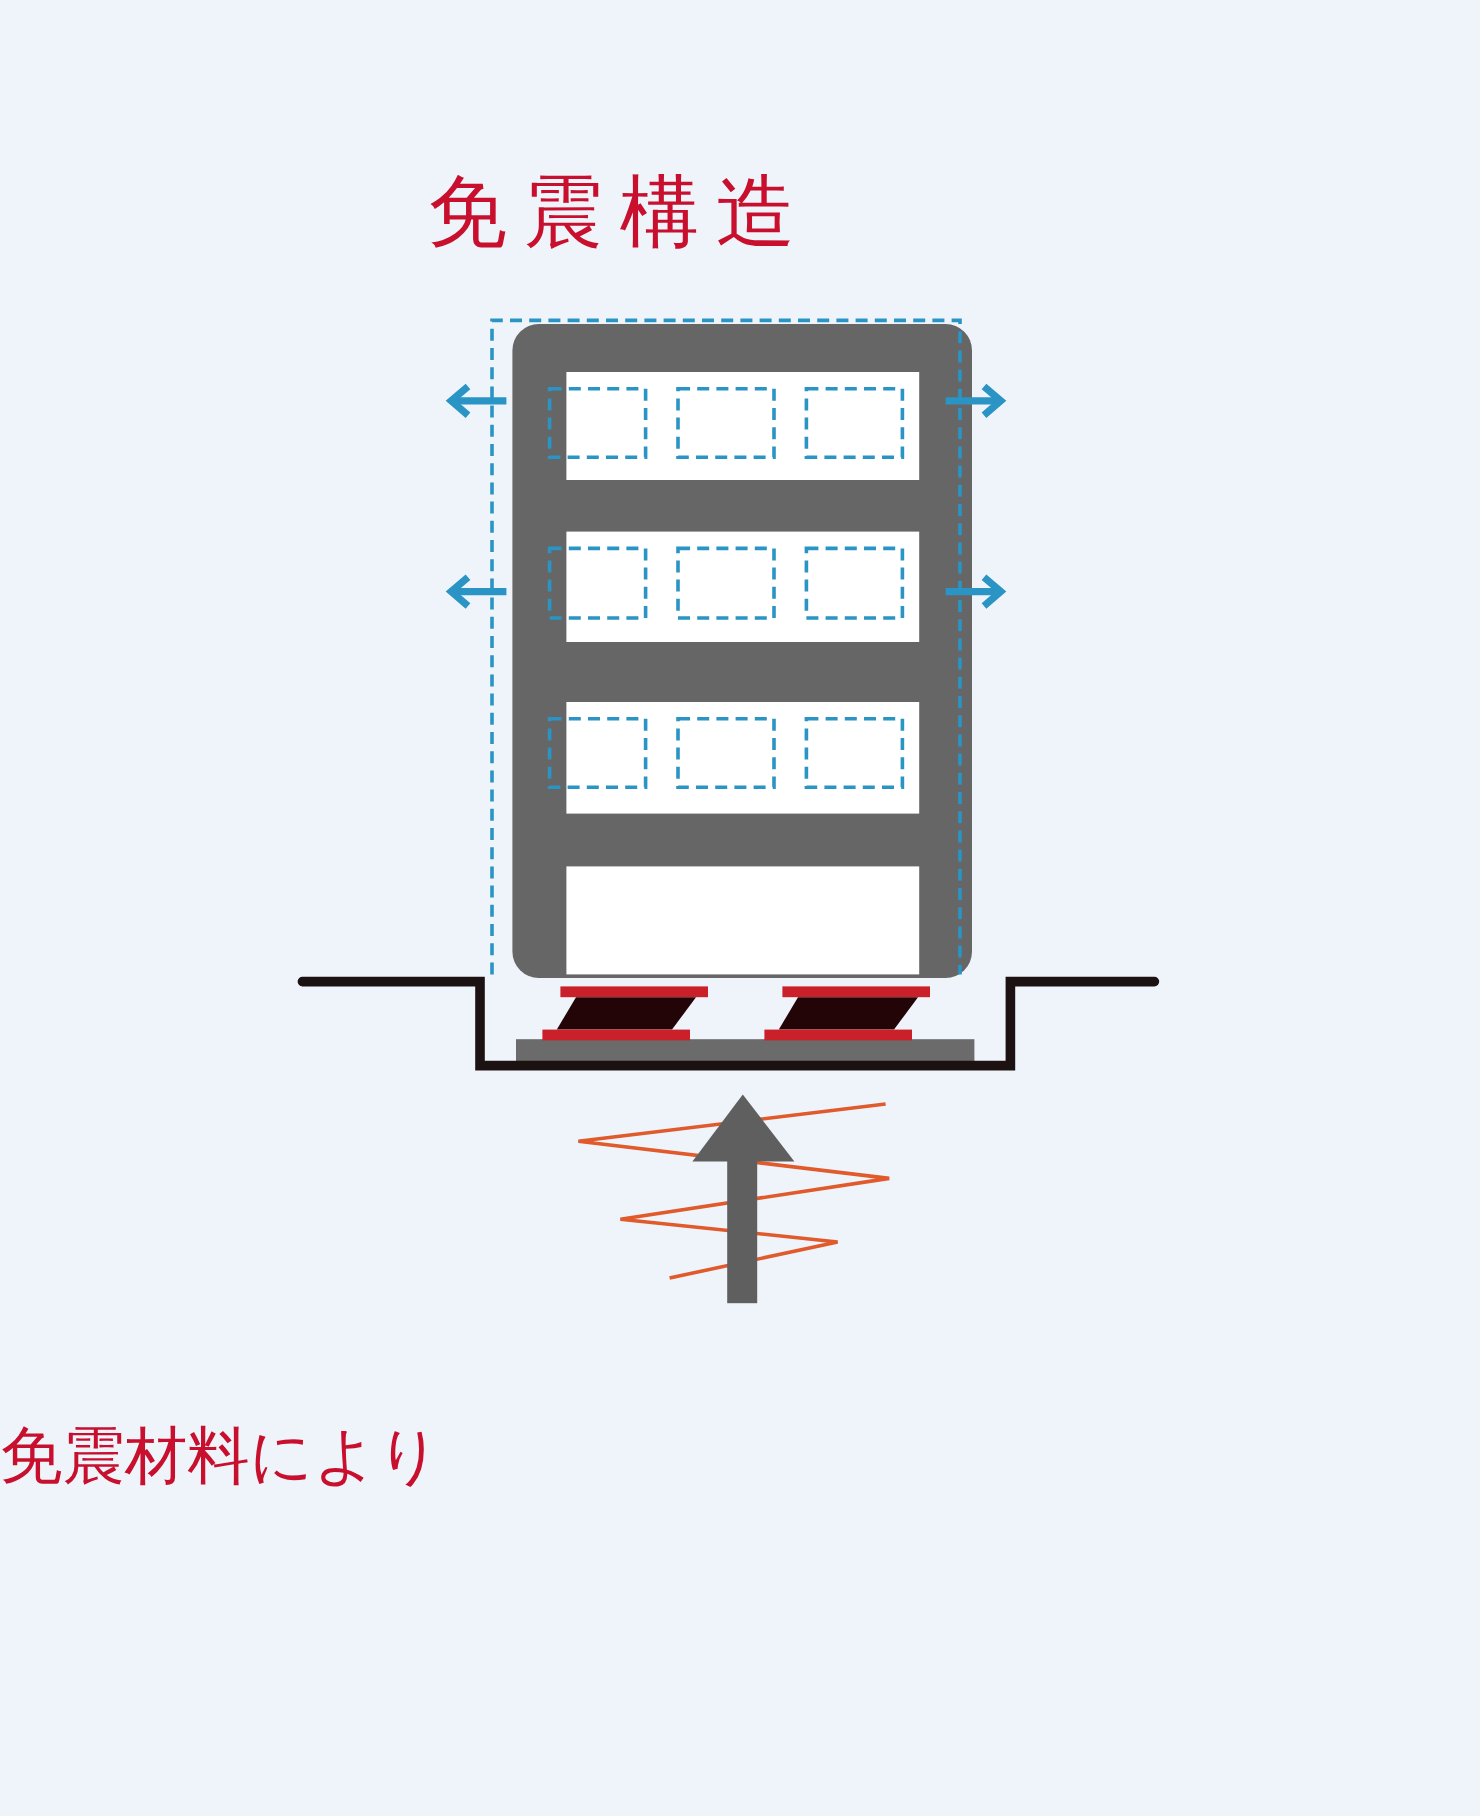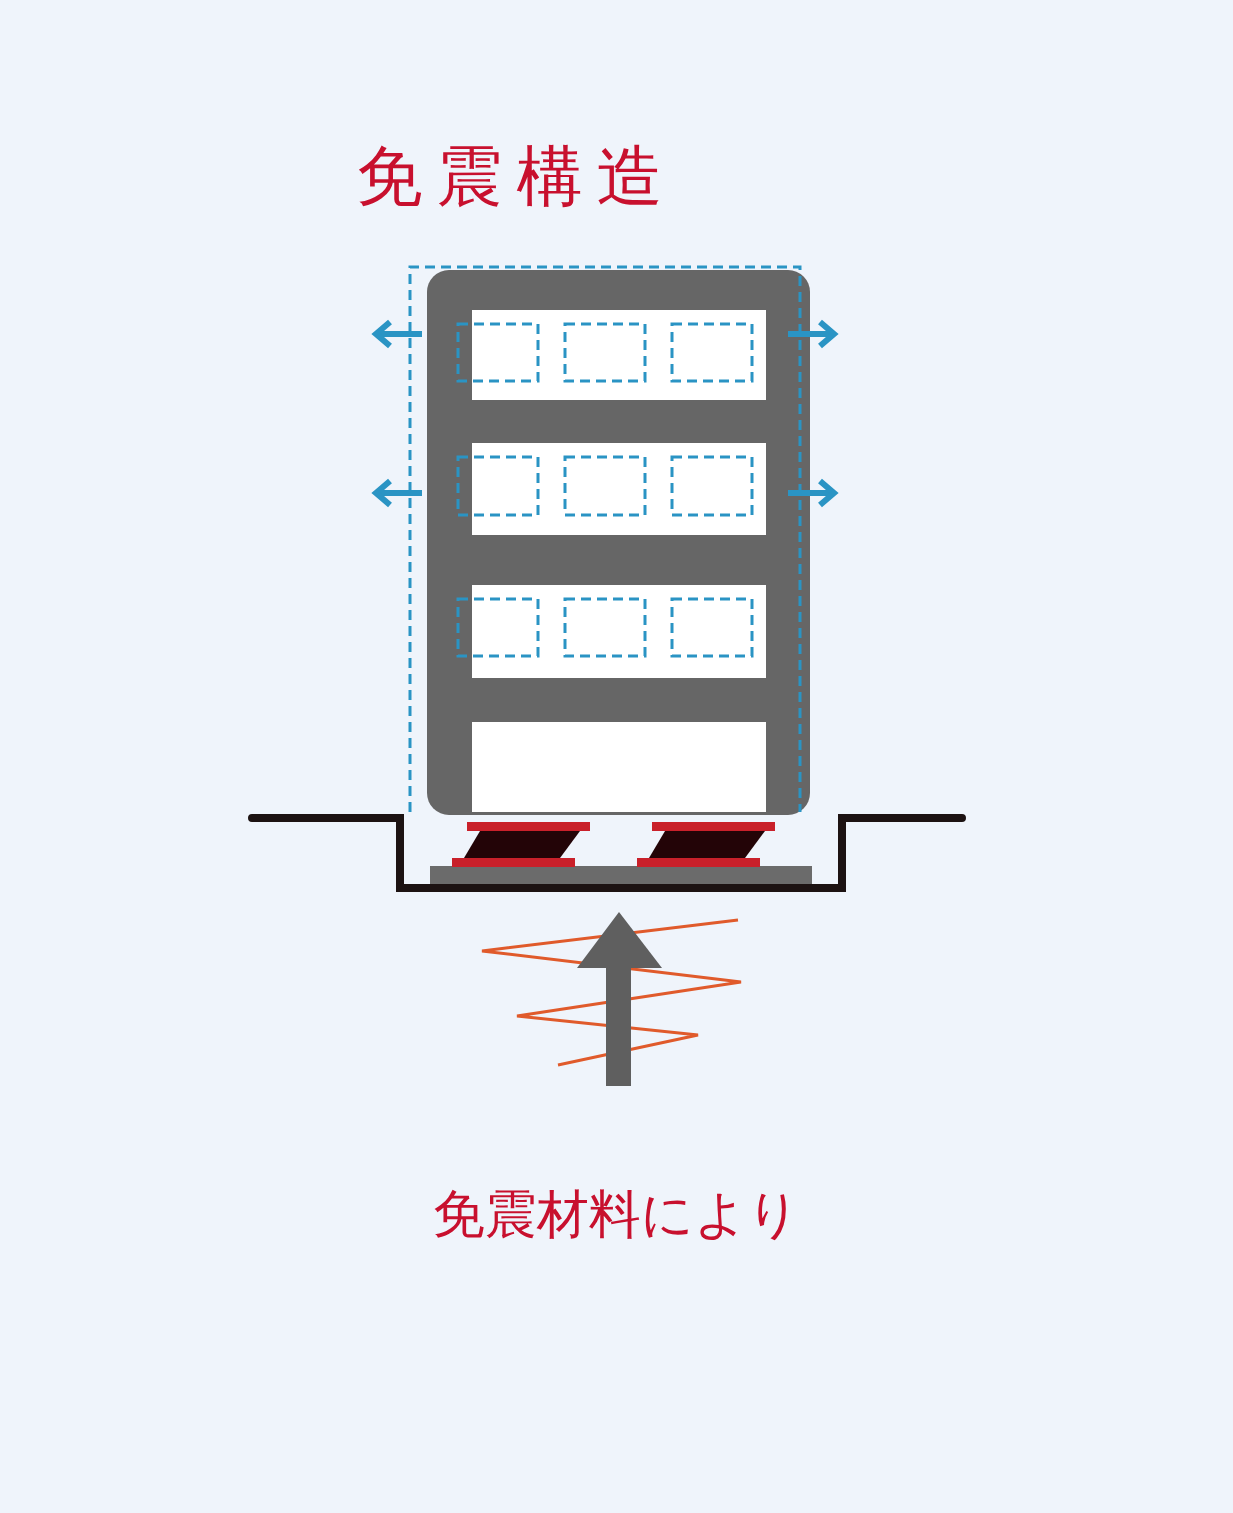--- a/index.html
+++ b/index.html
@@ -31,21 +31,20 @@
       left: 0;
       top: 0;
       width: 1233px;
       height: 1513px;
     }
     .caption {
       position: absolute;
       left: 0;
       top: 1170px;
       width: 1233px;
-      text-align: center;
       color: #c8102e;
       font-size: 52px;
       line-height: 88px;
     }
     .caption div {
       white-space: nowrap;
     }
   </style>
 </head>
 <body>

